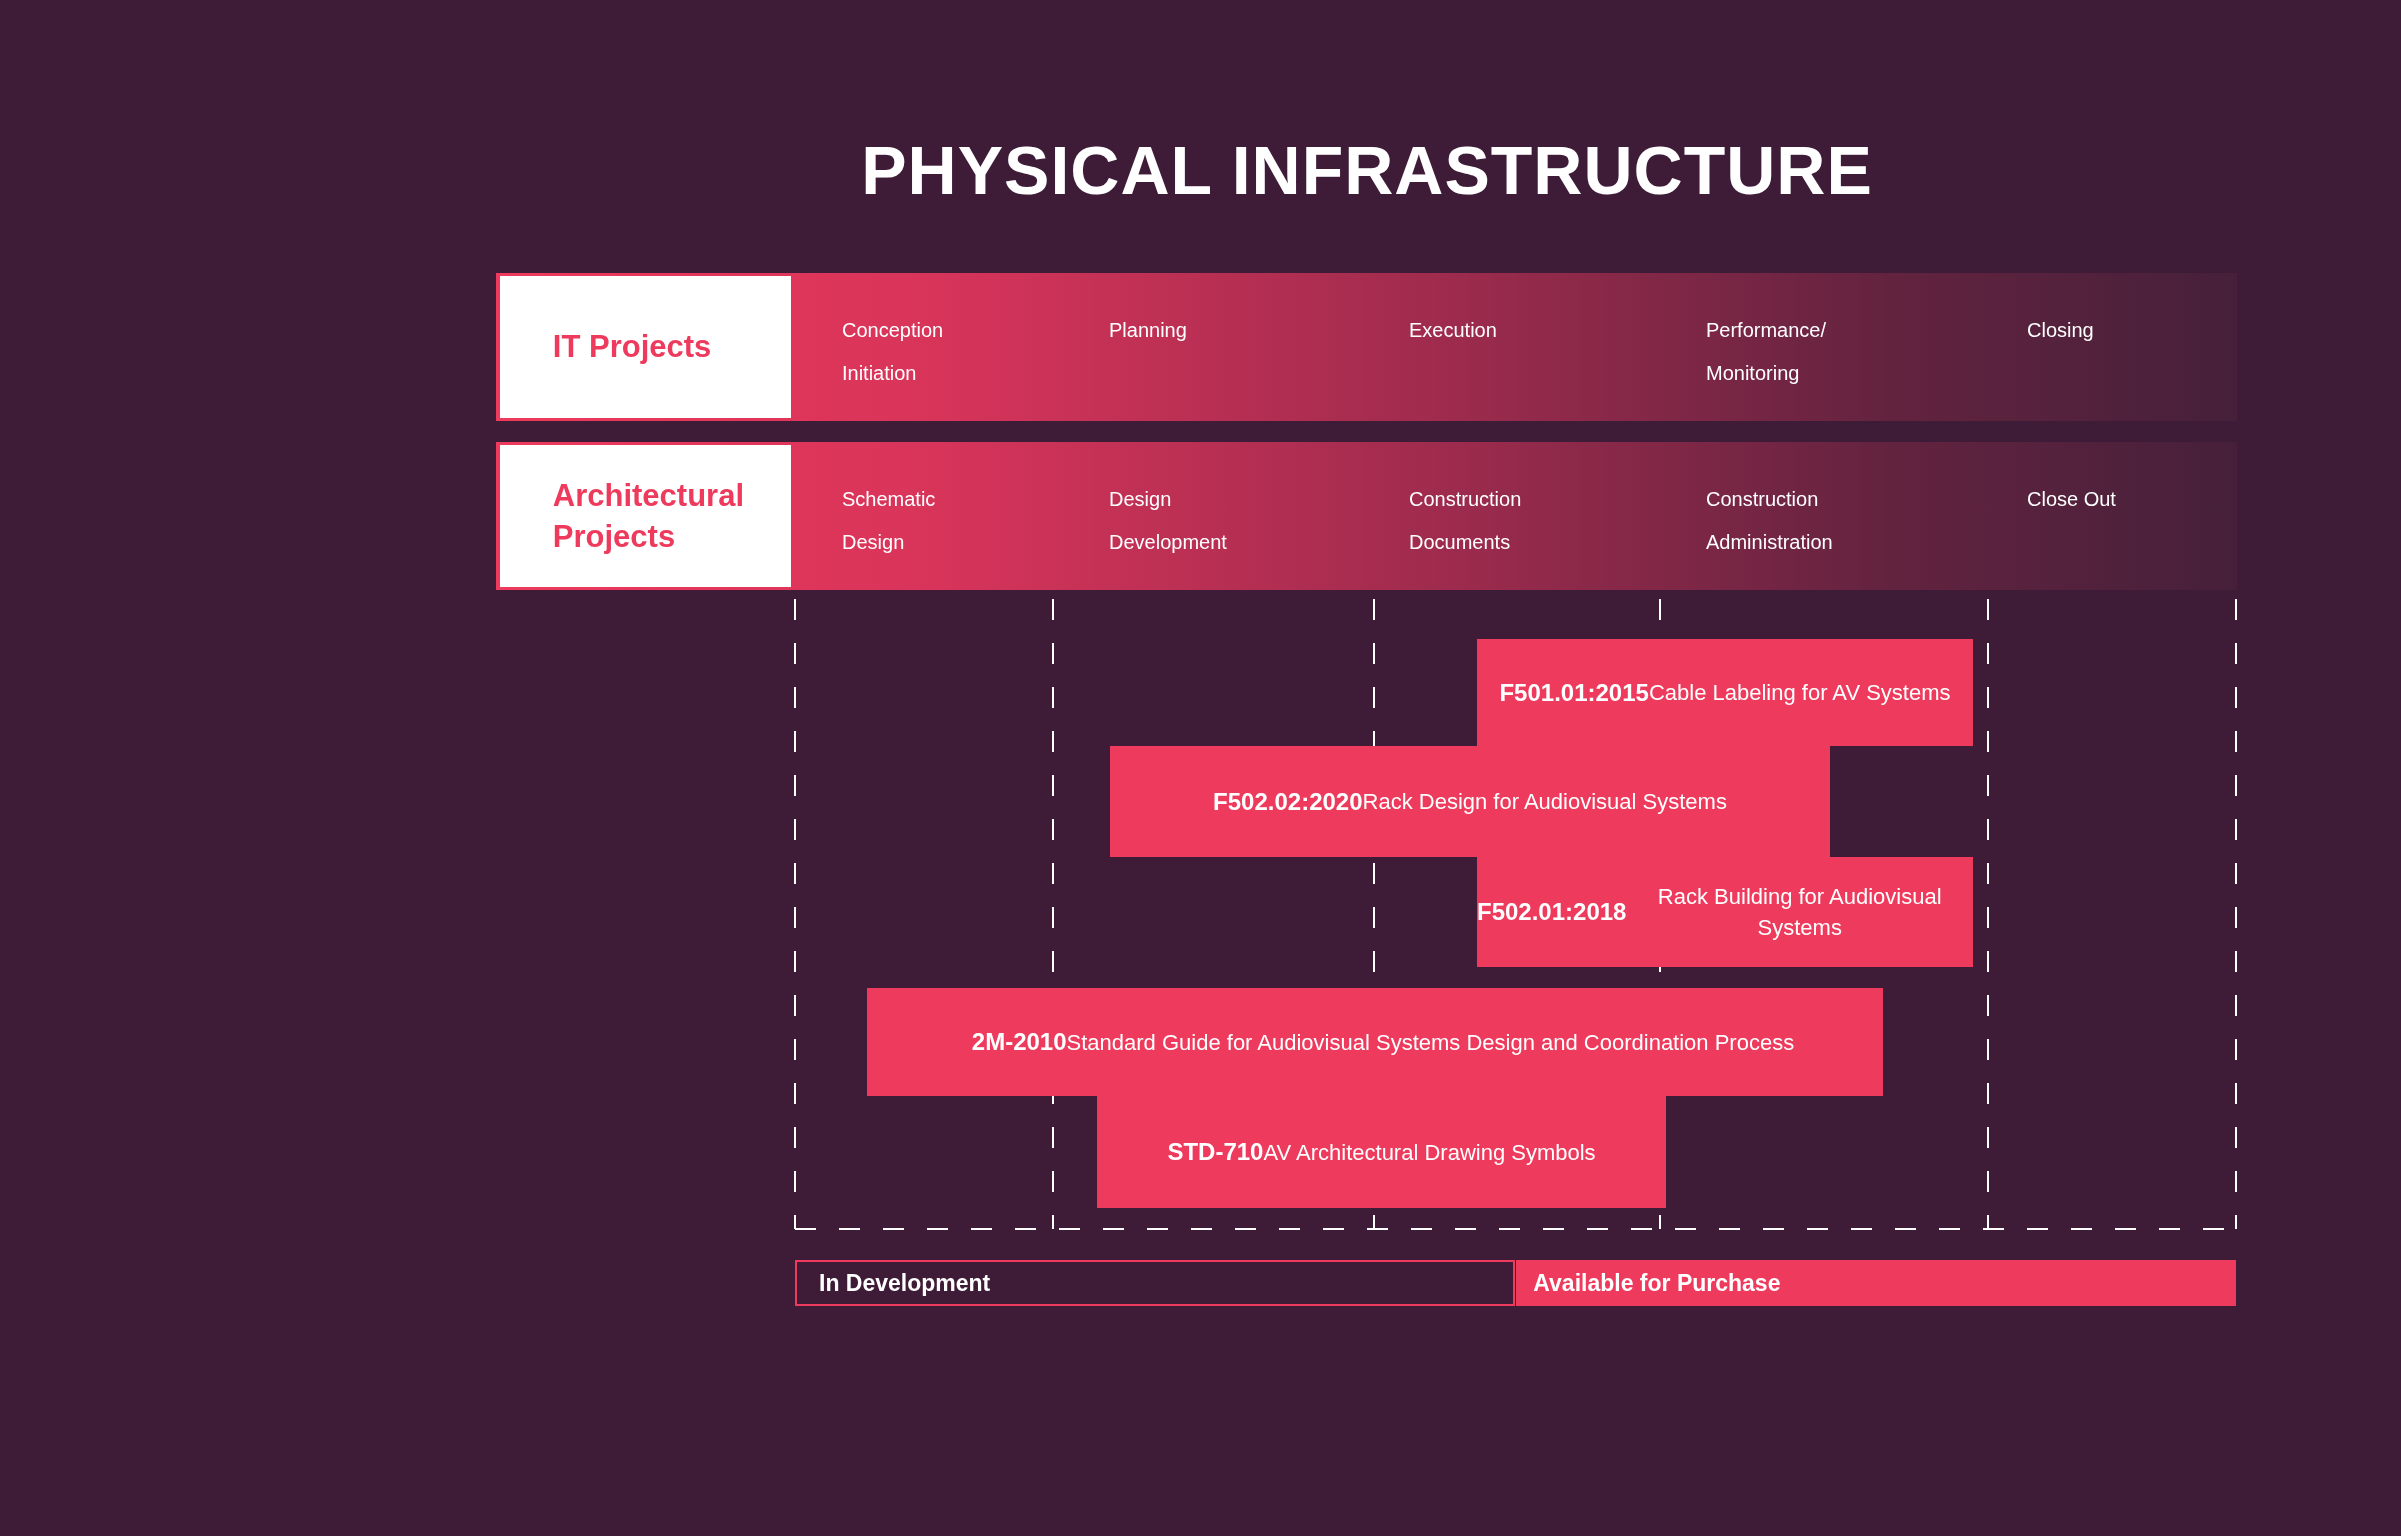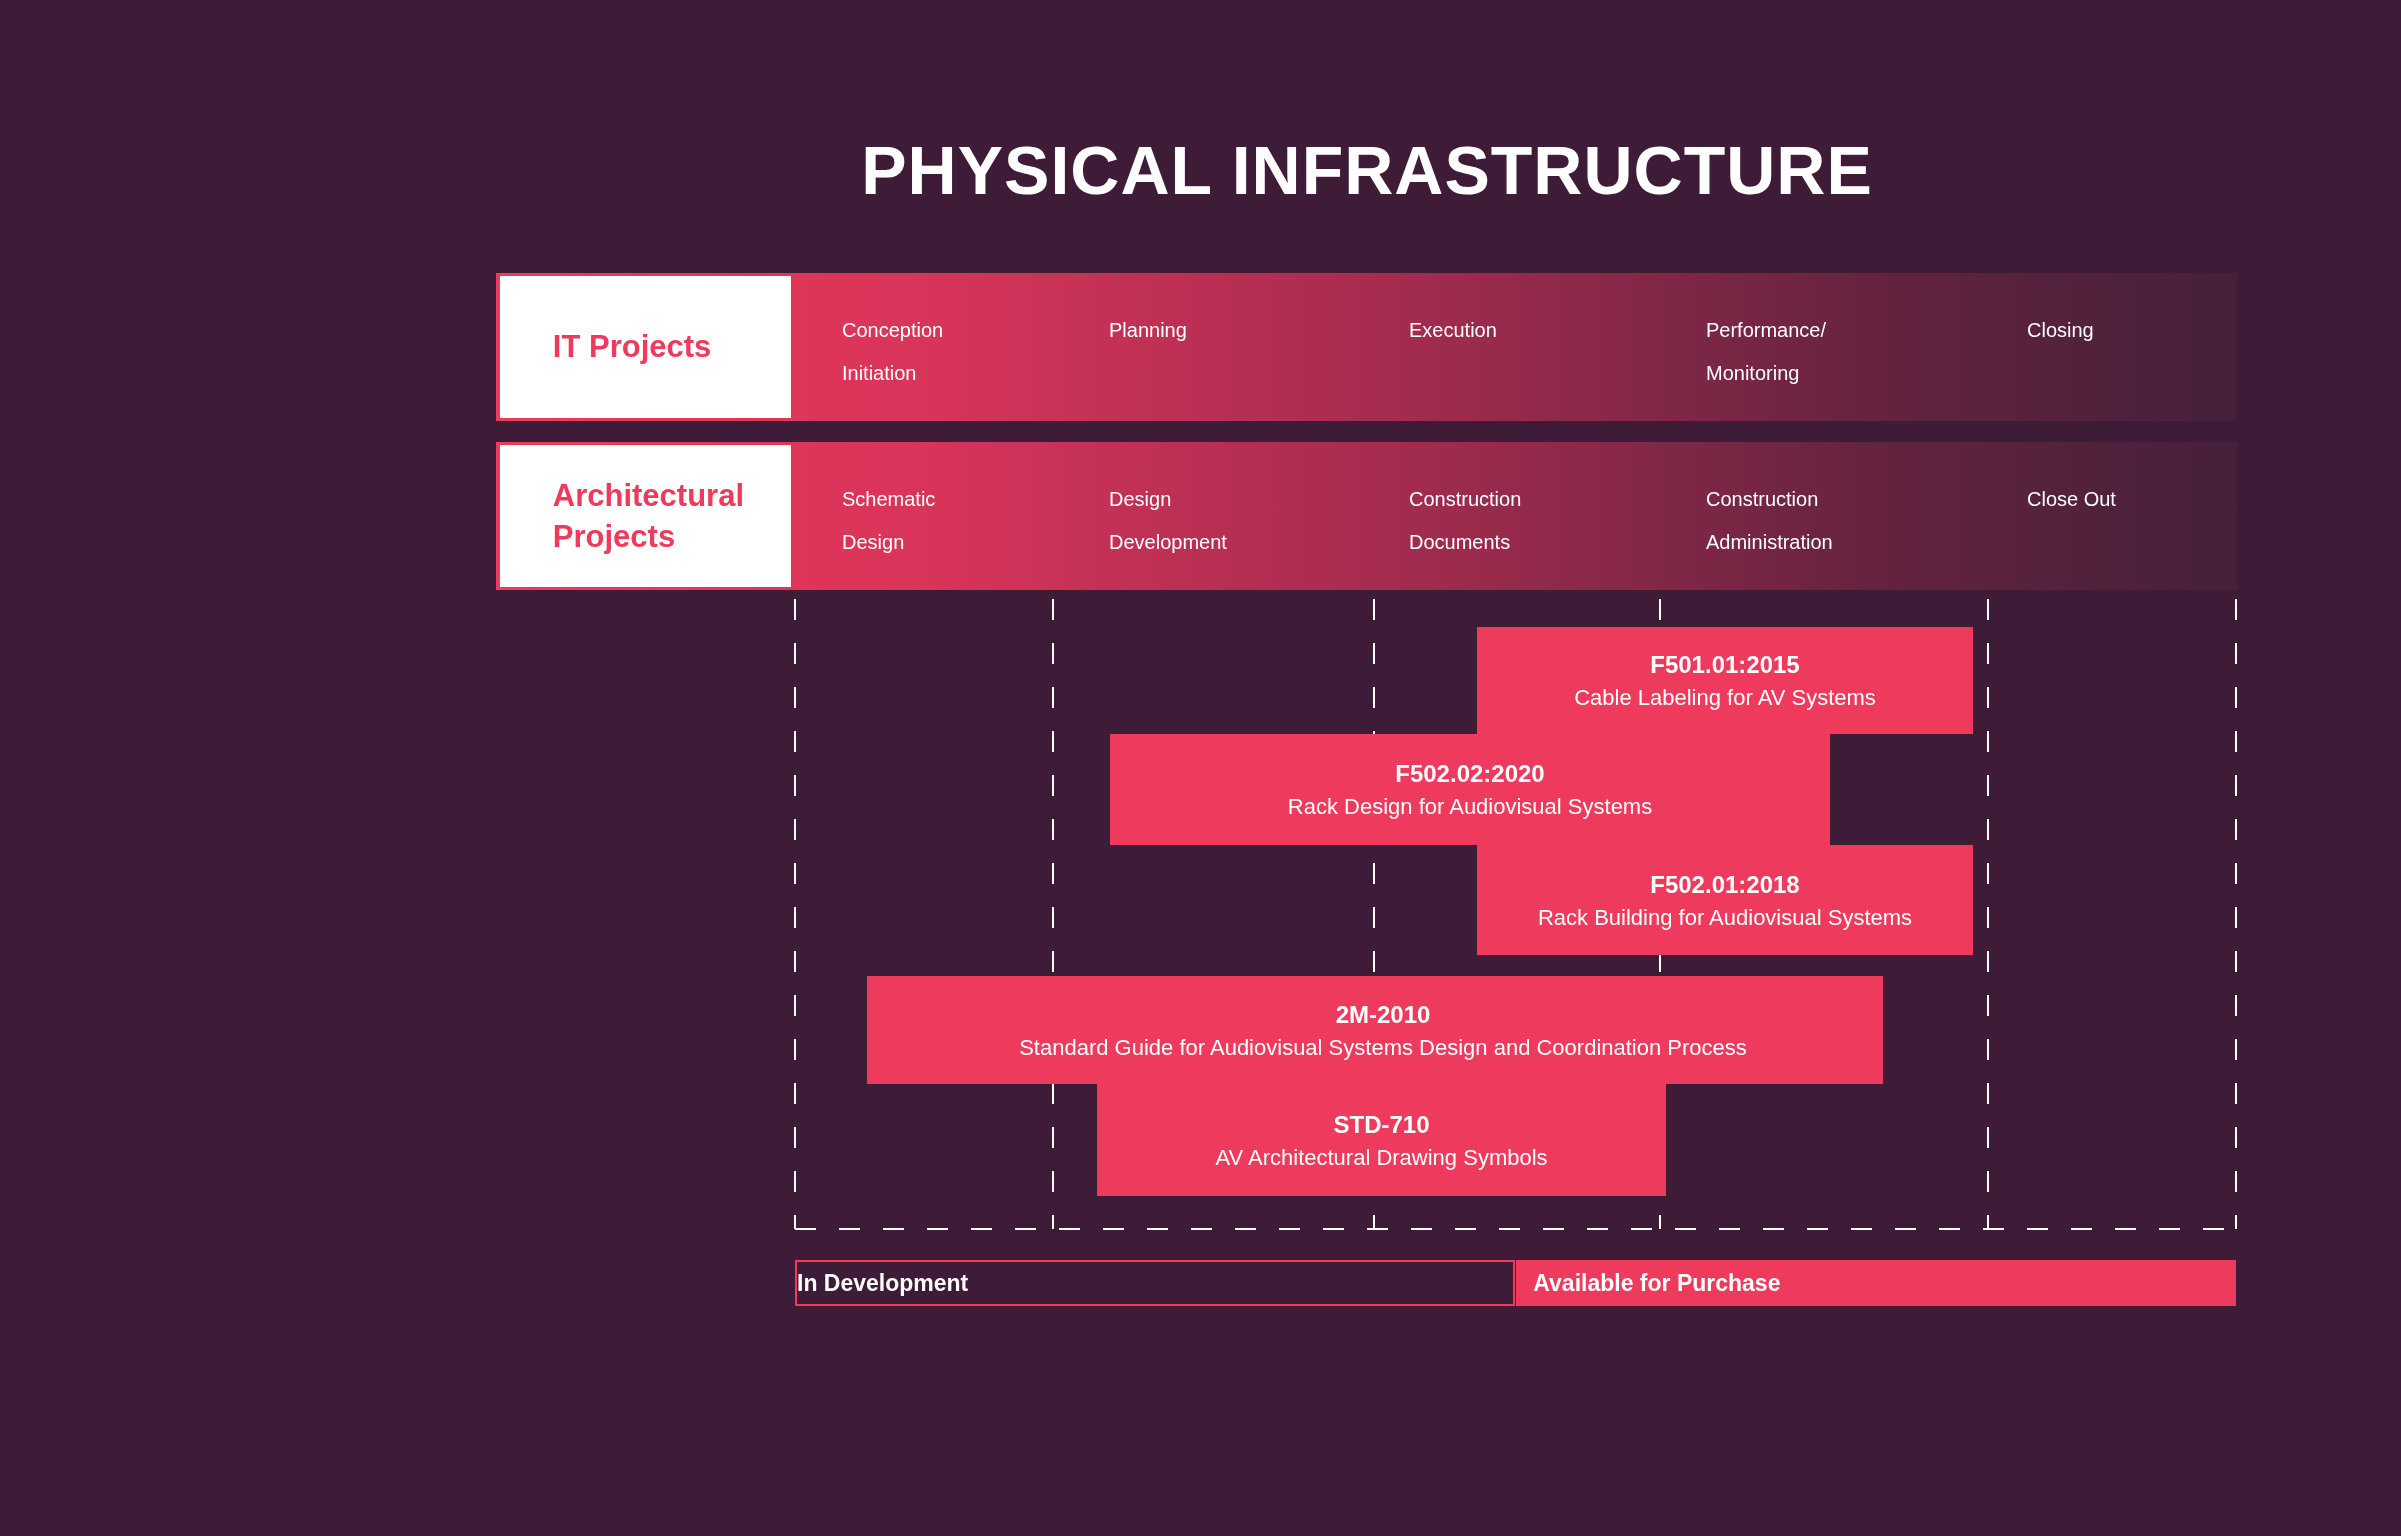--- a/index.html
+++ b/index.html
@@ -92,25 +92,26 @@
     height: 2.4px;
     background: repeating-linear-gradient(90deg, #FFFFFF 0px, #FFFFFF 21px, transparent 21px, transparent 44px);
     z-index: 1;
   }
   
   .std-bar {
     position: absolute;
     background: #EE3A5C;
     color: #FFFFFF;
     display: flex;
-    flex-direction: column;
+    flex-direction: row;
     align-items: center;
     justify-content: center;
     text-align: center;
     z-index: 2;
+    margin-top: 12px;
   }
   .std-code {
     font-size: 24px;
     font-weight: bold;
     line-height: 34px;
   }
   .std-name {
     font-size: 22px;
     line-height: 31px;
   }
@@ -129,21 +130,21 @@
     display: flex;
     align-items: center;
     color: #FFFFFF;
     font-size: 23px;
     font-weight: bold;
   }
   .legend-dev {
     left: 795px;
     border: 2.9px solid #EE3A5C;
     background: transparent;
-    padding-left: 0;
+    padding-left: 22px;
   }
   .legend-avail {
     left: 1516px;
     background: #EE3A5C;
     padding-left: 17.3px;
   }
 </style>
 </head>
 <body>
 

